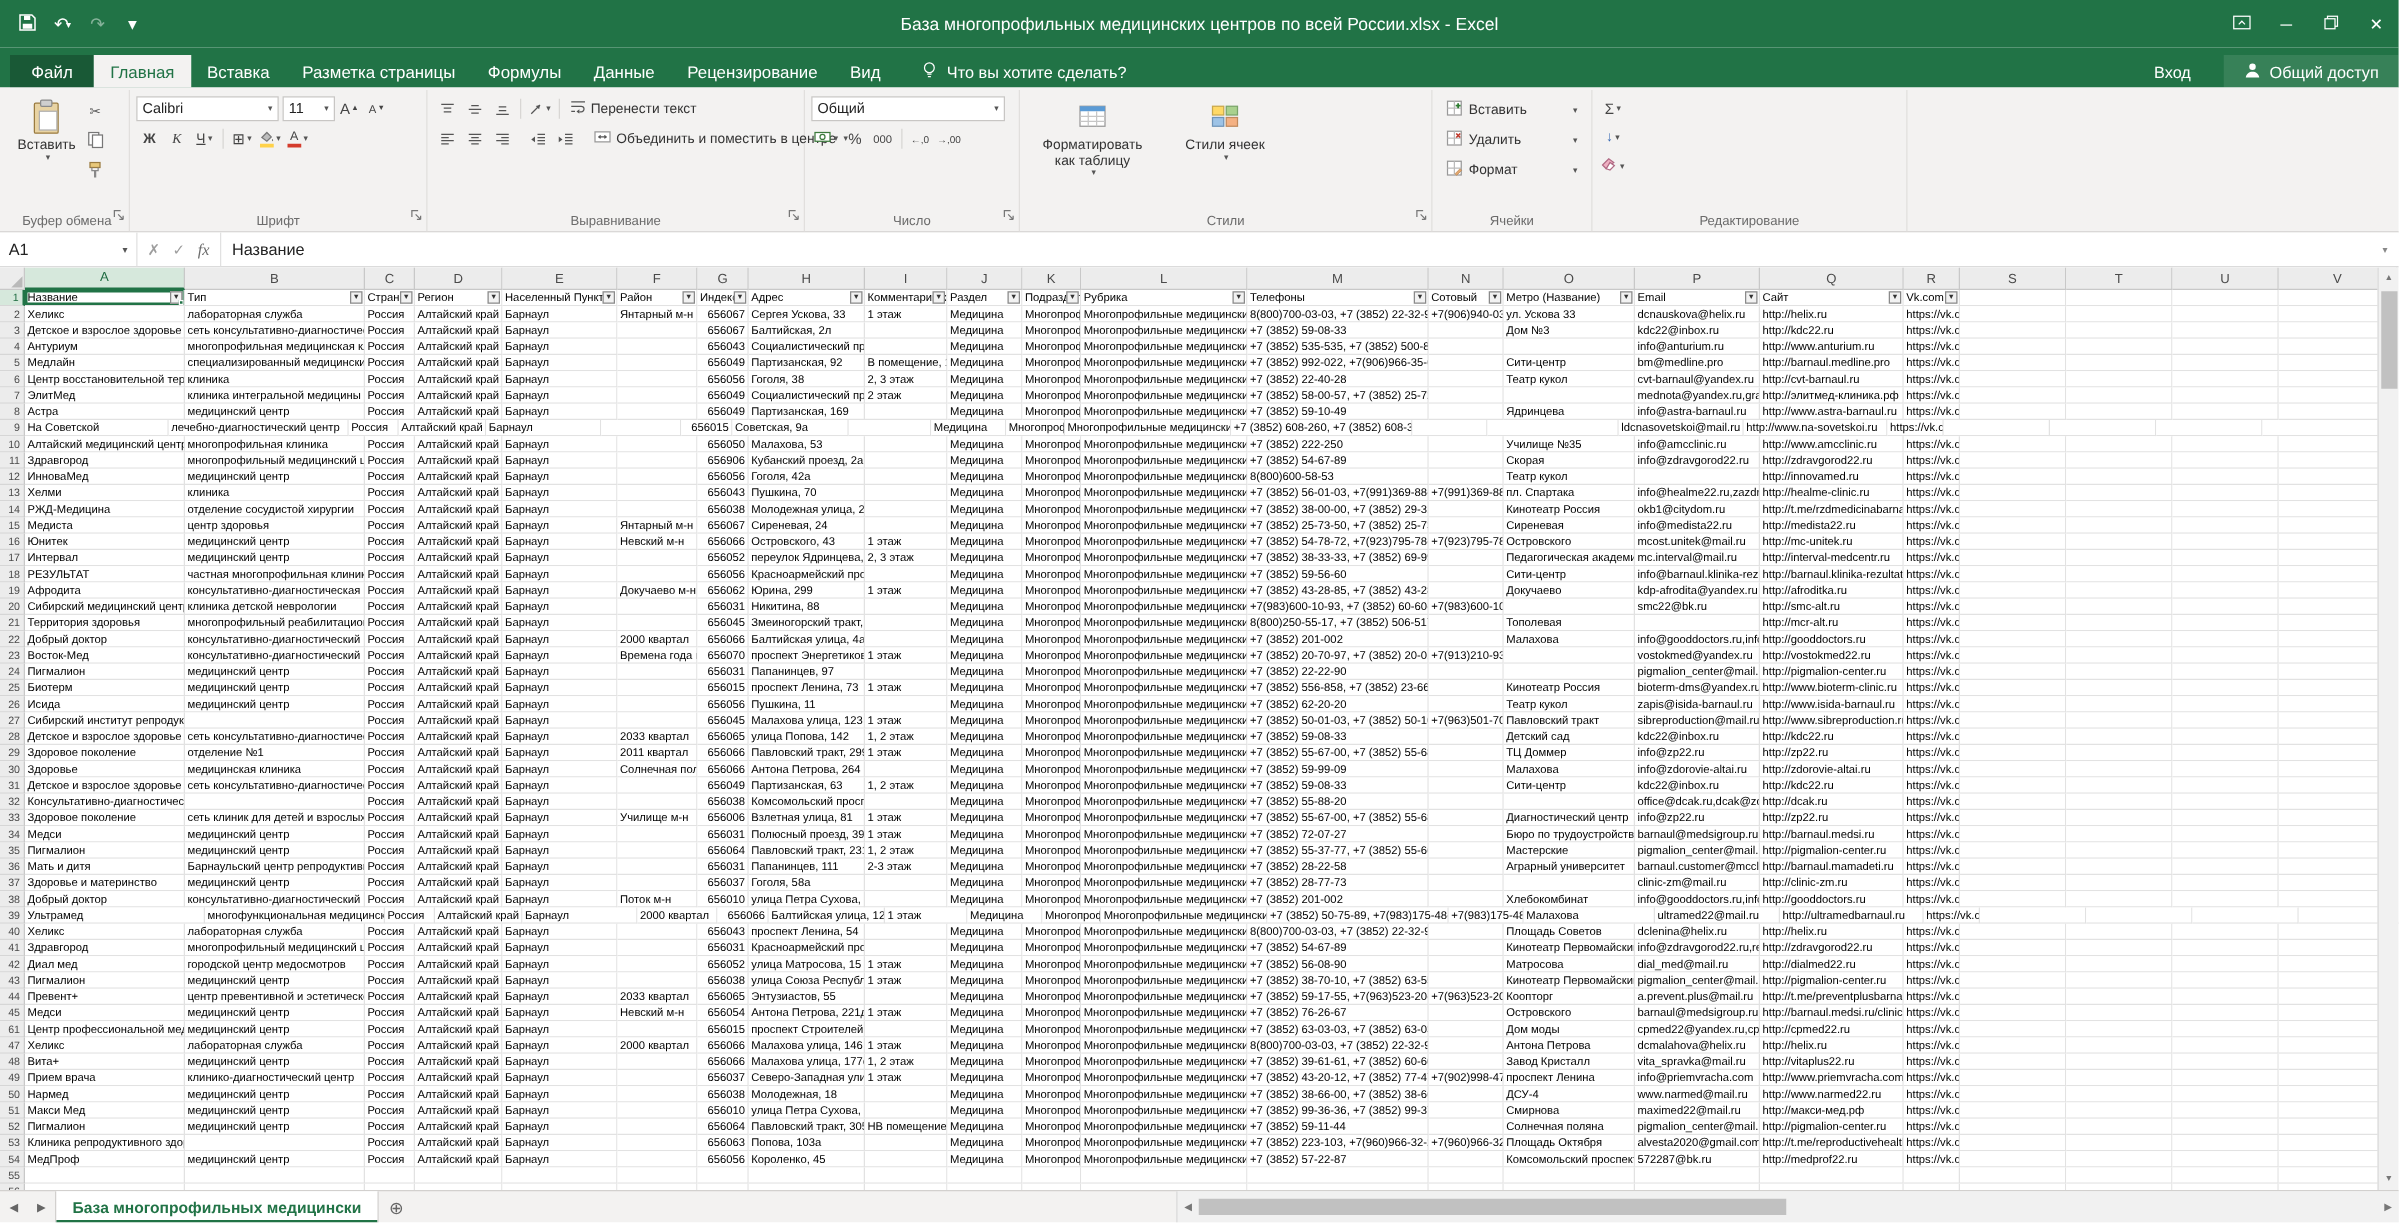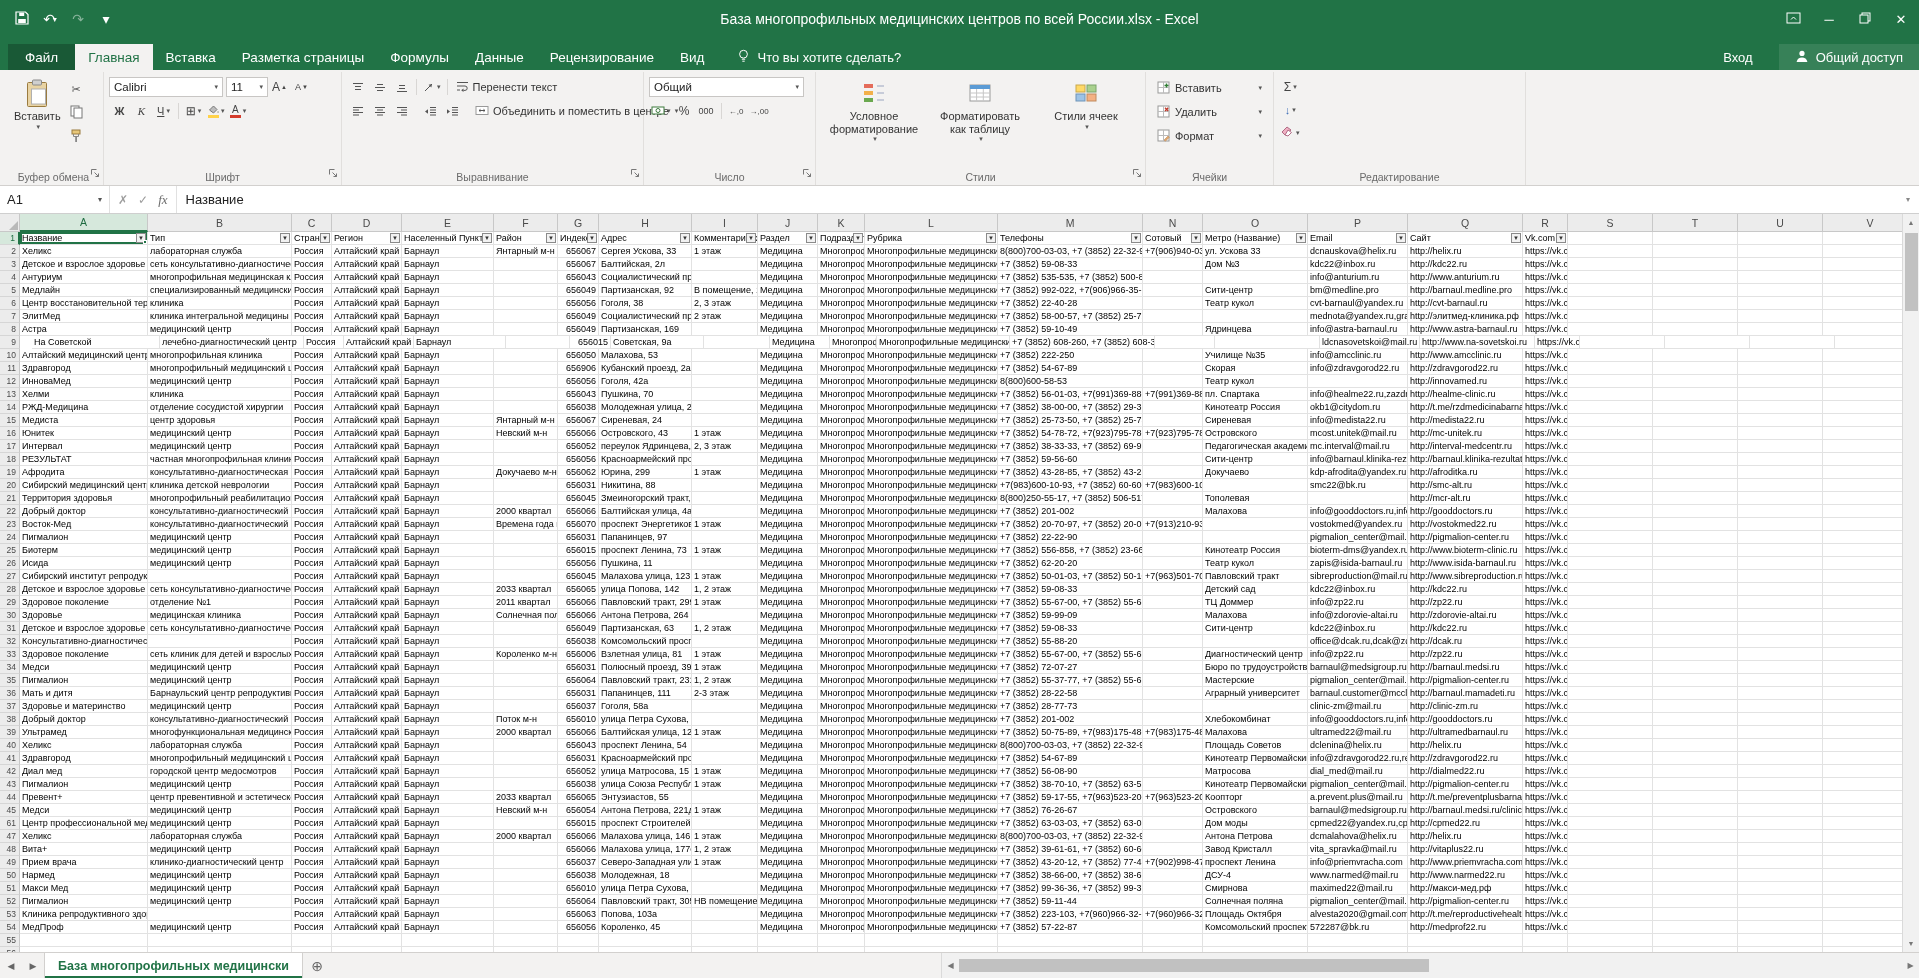--- a/index.html
+++ b/index.html
@@ -375,32 +375,20 @@
             <path d="M1.5 6.5v-5h5" fill="none" stroke="#777"></path>
             <path d="M4.5 4.5 8.5 8.5M8.5 8.5v-3M8.5 8.5h-3" fill="none" stroke="#777"></path>
           </svg></span>
     </div>
 
     <div class="rgroup" style="width:330px">
       <div class="gcontent">
         <div class="bigbtn stylebtn">
           <span class="bicon">
               <svg width="24" height="24">
-                <rect x="2" y="3" width="9" height="4" fill="#e46c5a"></rect>
-                <rect x="2" y="10" width="9" height="4" fill="#f2b04a"></rect>
-                <rect x="2" y="17" width="9" height="4" fill="#6aa84f"></rect>
-                <path d="M15 5h7M15 12h7M15 19h7" stroke="#9aa5c0"></path>
-              </svg>
-            </span>
-          <span>Условное форматирование</span>
-          <span class="caret">▾</span>
-        </div>
-        <div class="bigbtn stylebtn">
-          <span class="bicon">
-              <svg width="24" height="24">
                 <rect x="2" y="4" width="20" height="16" fill="#fff" stroke="#999"></rect>
                 <rect x="2" y="4" width="20" height="4" fill="#5b9bd5"></rect>
                 <path d="M2 12h20M2 16h20M8.6 8v12M15.3 8v12" stroke="#c6c6c6"></path>
               </svg>
             </span>
           <span>Форматировать как таблицу</span>
           <span class="caret">▾</span>
         </div>
         <div class="bigbtn stylebtn">
           <span class="bicon">
@@ -717,21 +705,21 @@
           <div class="gcell" style="width: 100px;"><span>info@astra-barnaul.ru</span></div>
           <div class="gcell" style="width: 115px;"><span>http://www.astra-barnaul.ru</span></div>
           <div class="gcell" style="width: 45px;"><span>https://vk.com/</span></div>
           <div class="gcell" style="width: 85px;"><span></span></div>
           <div class="gcell" style="width: 85px;"><span></span></div>
           <div class="gcell" style="width: 85px;"><span></span></div>
           <div class="gcell" style="width: 95px;"><span></span></div>
         </div>
         <div class="grow">
           <div class="rownum">9</div>
-          <div class="gcell" style="width: 128px; margin-left: 12px;"><span>На Советской</span></div>
+          <div class="gcell" style="width: 115px;"><span>На Советской</span></div>
           <div class="gcell" style="width: 144px;"><span>лечебно-диагностический центр</span></div>
           <div class="gcell" style="width: 40px;"><span>Россия</span></div>
           <div class="gcell" style="width: 70px;"><span>Алтайский край</span></div>
           <div class="gcell" style="width: 92px;"><span>Барнаул</span></div>
           <div class="gcell" style="width: 64px;"><span></span></div>
           <div class="gcell num" style="width: 41px;"><span>656015</span></div>
           <div class="gcell" style="width: 93px;"><span>Советская, 9а</span></div>
           <div class="gcell" style="width: 66px;"><span></span></div>
           <div class="gcell" style="width: 60px;"><span>Медицина</span></div>
           <div class="gcell" style="width: 47px;"><span>Многопрофильные медицинские центры</span></div>
@@ -1322,21 +1310,21 @@
           <div class="gcell" style="width: 85px;"><span></span></div>
           <div class="gcell" style="width: 95px;"><span></span></div>
         </div>
         <div class="grow">
           <div class="rownum">33</div>
           <div class="gcell" style="width: 128px;"><span>Здоровое поколение</span></div>
           <div class="gcell" style="width: 144px;"><span>сеть клиник для детей и взрослых</span></div>
           <div class="gcell" style="width: 40px;"><span>Россия</span></div>
           <div class="gcell" style="width: 70px;"><span>Алтайский край</span></div>
           <div class="gcell" style="width: 92px;"><span>Барнаул</span></div>
-          <div class="gcell" style="width: 64px;"><span>Короленко м-н</span></div>
+          <div class="gcell" style="width: 64px;"><span>Училище м-н</span></div>
           <div class="gcell num" style="width: 41px;"><span>656006</span></div>
           <div class="gcell" style="width: 93px;"><span>Взлетная улица, 81</span></div>
           <div class="gcell" style="width: 66px;"><span>1 этаж</span></div>
           <div class="gcell" style="width: 60px;"><span>Медицина</span></div>
           <div class="gcell" style="width: 47px;"><span>Многопрофильные медицинские центры</span></div>
           <div class="gcell" style="width: 133px;"><span>Многопрофильные медицинские центры</span></div>
           <div class="gcell" style="width: 145px;"><span>+7 (3852) 55-67-00, +7 (3852) 55-68-98</span></div>
           <div class="gcell" style="width: 60px;"><span></span></div>
           <div class="gcell" style="width: 105px;"><span>Диагностический центр</span></div>
           <div class="gcell" style="width: 100px;"><span>info@zp22.ru</span></div>
@@ -1467,21 +1455,21 @@
           <div class="gcell" style="width: 100px;"><span>info@gooddoctors.ru,info-b@gooddoctors.ru</span></div>
           <div class="gcell" style="width: 115px;"><span>http://gooddoctors.ru</span></div>
           <div class="gcell" style="width: 45px;"><span>https://vk.com/</span></div>
           <div class="gcell" style="width: 85px;"><span></span></div>
           <div class="gcell" style="width: 85px;"><span></span></div>
           <div class="gcell" style="width: 85px;"><span></span></div>
           <div class="gcell" style="width: 95px;"><span></span></div>
         </div>
         <div class="grow">
           <div class="rownum">39</div>
-          <div class="gcell" style="width: 128px;"><span>Ультрамед</span></div>
+          <div class="gcell" style="width: 144px;"><span>Ультрамед</span></div>
           <div class="gcell" style="width: 144px;"><span>многофункциональная медицинская клиника</span></div>
           <div class="gcell" style="width: 40px;"><span>Россия</span></div>
           <div class="gcell" style="width: 70px;"><span>Алтайский край</span></div>
           <div class="gcell" style="width: 92px;"><span>Барнаул</span></div>
           <div class="gcell" style="width: 64px;"><span>2000 квартал</span></div>
           <div class="gcell num" style="width: 41px;"><span>656066</span></div>
           <div class="gcell" style="width: 93px;"><span>Балтийская улица, 12</span></div>
           <div class="gcell" style="width: 66px;"><span>1 этаж</span></div>
           <div class="gcell" style="width: 60px;"><span>Медицина</span></div>
           <div class="gcell" style="width: 47px;"><span>Многопрофильные медицинские центры</span></div>

